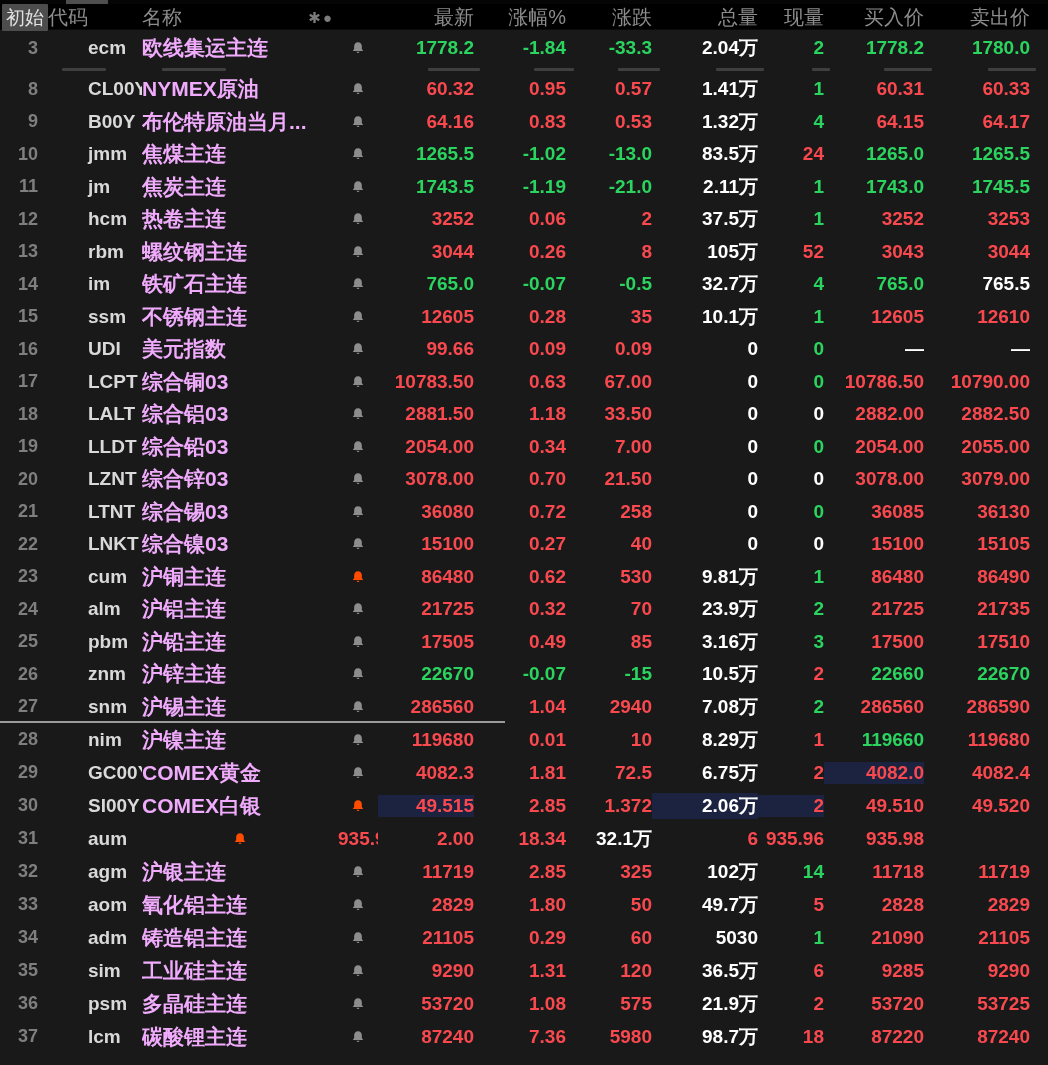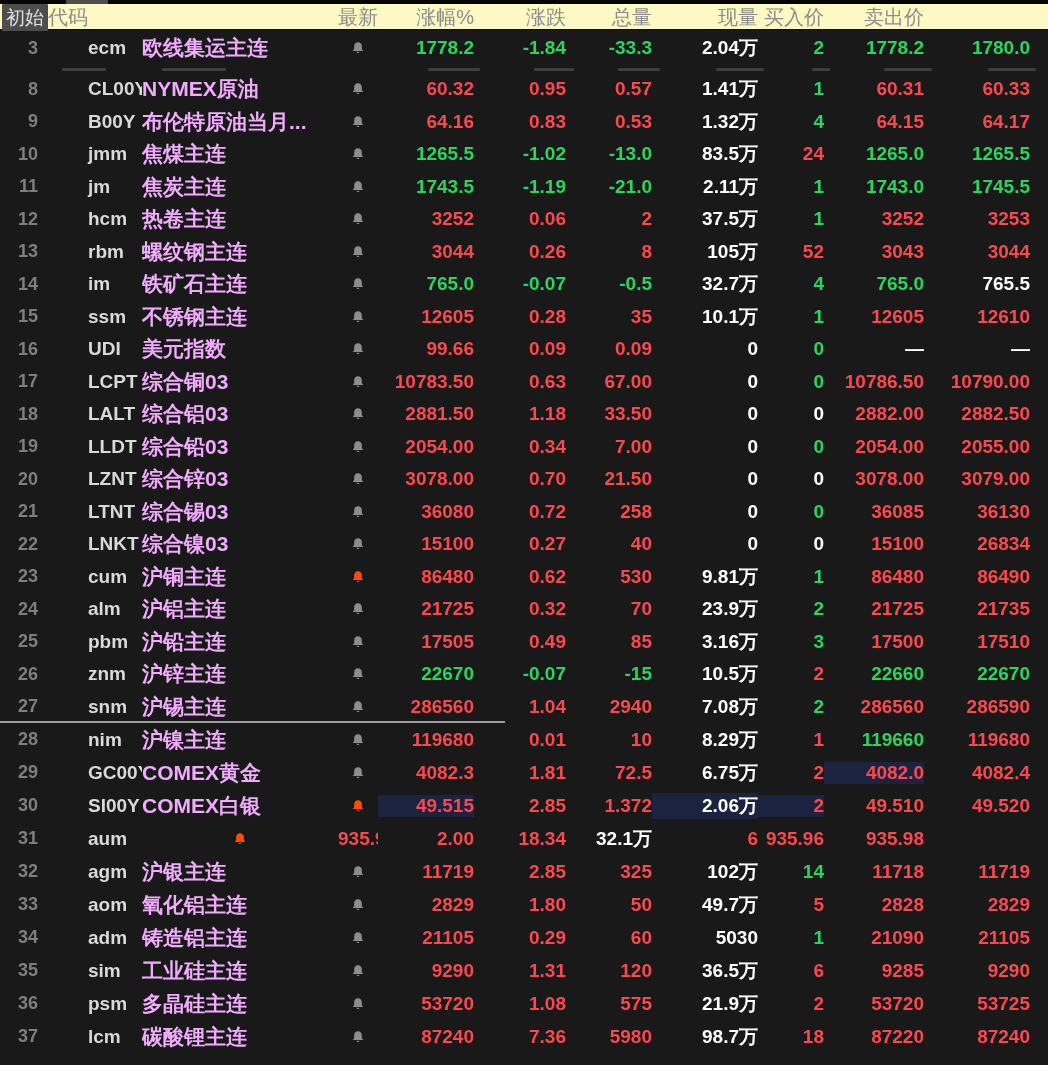--- a/index.html
+++ b/index.html
@@ -1,21 +1,21 @@
 <!DOCTYPE html>
 <html><head>
 <meta charset="utf-8">
 <style>
   html,body{margin:0;padding:0;background:#191919;}
   body{width:1048px;height:1065px;overflow:hidden;font-family:"Liberation Sans","DejaVu Sans",sans-serif;-webkit-font-smoothing:antialiased;}
   .top-edge{height:4px;background:linear-gradient(90deg,#050505 0 66px,#4e4e4e 66px 108px,#050505 108px 100%);}
   
   .row,.hdr{display:grid;grid-template-columns:48px 94px 196px 40px 96px 92px 86px 106px 66px 100px 106px;align-items:center;padding-right:10px;}
   
-  .hdr{height:26px;background:#fef9c3;color:#8c8c8c;font-size:20px;border-bottom:1px solid #0a0a0a;box-sizing:border-box;}
+  .hdr{height:26px;background:#000000;color:#8c8c8c;font-size:20px;border-bottom:1px solid #0a0a0a;box-sizing:border-box;}
   .hdr .h{white-space:nowrap;}
   .h-right{text-align:right;}
   .h-initial{display:inline-block;background:#4d4d4d;color:#e3e3e3;font-size:19px;line-height:27px;padding:0 4px;margin-left:2px;border-radius:1px;}
   .h-name{display:flex;justify-content:space-between;align-items:center;padding-right:4px;}
   .h-icons{color:#7b7b7b;font-size:15px;letter-spacing:2px;white-space:nowrap;}
   
   .row{box-sizing:border-box;}
   #pane-top .row{height:36px;}
   #pane-mid .row{height:32.5px;}
   #pane-bot .row{height:33px;}
@@ -41,20 +41,24 @@
   .pane-divider{position:absolute;top:-2px;left:0;width:505px;height:2px;background:#9a9a9a;}
 </style>
 </head>
 <body>
 
 <div class="top-edge"></div>
 
 <div class="hdr">
   <div class="h"><span class="h-initial">初始</span></div>
   <div class="h">代码</div>
+  <div class="h h-name">
+    <span>名称</span>
+    <span class="h-icons"><span>✱</span><span>●</span></span>
+  </div>
   <div class="h"></div>
   <div class="h h-right">最新</div>
   <div class="h h-right">涨幅%</div>
   <div class="h h-right">涨跌</div>
   <div class="h h-right">总量</div>
   <div class="h h-right">现量</div>
   <div class="h h-right">买入价</div>
   <div class="h h-right">卖出价</div>
 </div>
 
@@ -355,21 +359,21 @@
           <path d="M8 1C5.2 1 3.6 3 3.6 5.6V8.6L2 10.8h12L12.4 8.6V5.6C12.4 3 10.8 1 8 1z"></path>
           <path d="M6.4 11.8a1.6 1.4 0 0 0 3.2 0z"></path>
         </svg>
       </span>
       <span class="cell val c-red">15100</span>
       <span class="cell val c-red">0.27</span>
       <span class="cell val c-red">40</span>
       <span class="cell val c-white">0</span>
       <span class="cell val c-white">0</span>
       <span class="cell val c-red">15100</span>
-      <span class="cell val c-red">26834</span>
+      <span class="cell val c-red">15105</span>
     </div>
     <div class="row">
       <span class="cell c-num">23</span>
       <span class="cell c-code">cum</span>
       <span class="cell c-name">沪铜主连</span>
       <span class="cell c-bell bell bell-orange">
         <svg width="14" height="14" viewBox="0 0 16 15" fill="currentColor">
           <path d="M8 1C5.2 1 3.6 3 3.6 5.6V8.6L2 10.8h12L12.4 8.6V5.6C12.4 3 10.8 1 8 1z"></path>
           <path d="M6.4 11.8a1.6 1.4 0 0 0 3.2 0z"></path>
         </svg>

